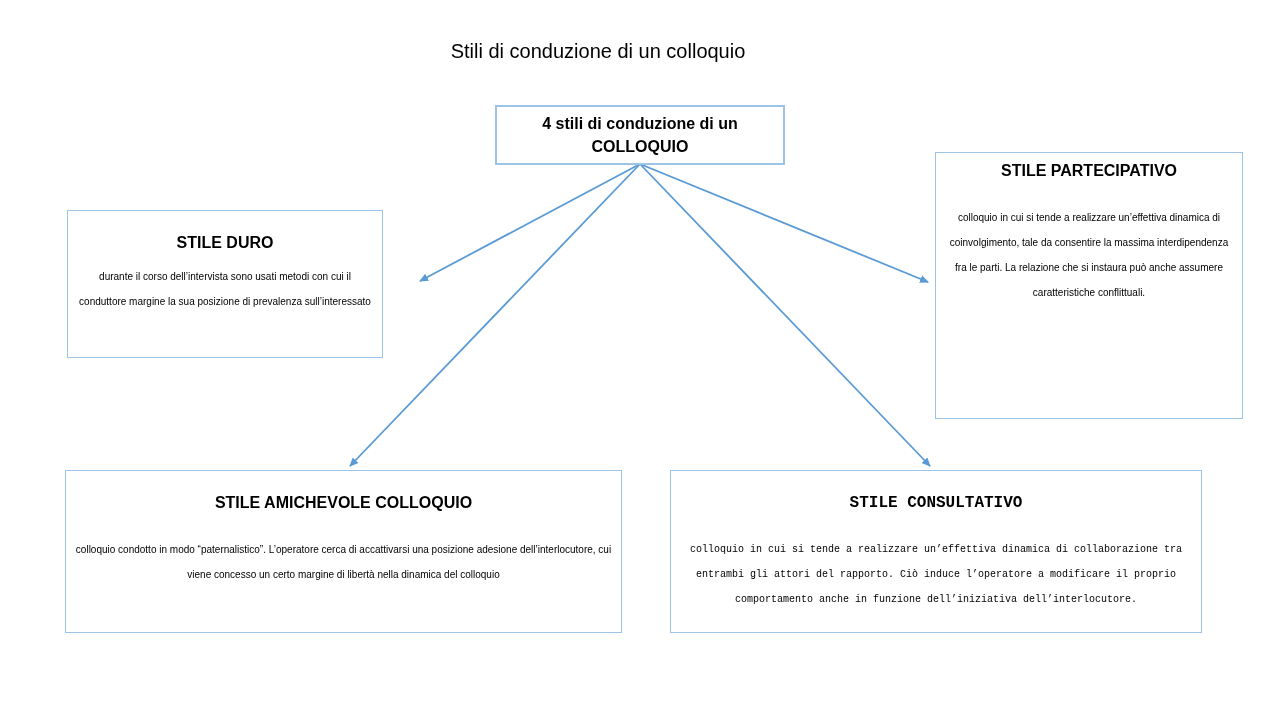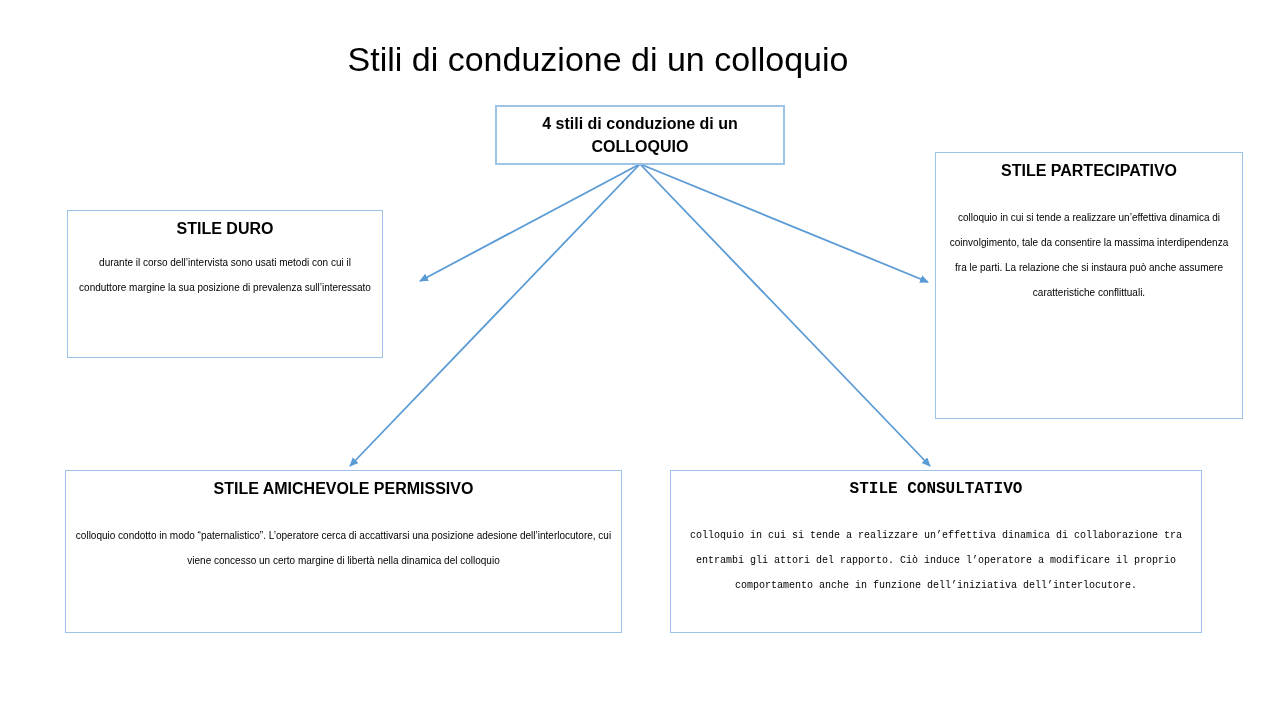--- a/index.html
+++ b/index.html
@@ -10,42 +10,42 @@
     font-family: "Liberation Sans", sans-serif;
     color: #000000;
     overflow: hidden;
   }
   .slide { position: absolute; inset: 0; width: 1280px; height: 720px; }
 
   .slide-title {
     position: absolute;
     top: 40px; left: 0; width: 1196px;
     text-align: center;
-    font-size: 34px;
+    font-size: 20px;
     font-weight: 400;
     letter-spacing: 0px;
   }
 
   .node {
     position: absolute;
     background: #ffffff;
     border: 1.5px solid #9dc3e6;
     text-align: center;
   }
 
   .node-root {
     left: 495px; top: 105px; width: 290px; height: 60px;
     border-width: 2px;
     display: flex; align-items: center; justify-content: center;
     font-size: 16px; font-weight: 700; 
     line-height: 23px;
     white-space: pre-line;
   }
 
-  .style-box { padding: 8px 8px; }
+  .style-box { padding: 22px 8px; }
   .box-heading { font-size: 16px; font-weight: 700; line-height: 20px; }
   .box-body { font-size: 10px; line-height: 25px; }
 
   #box-duro { left: 67px; top: 210px; width: 316px; height: 148px; }
   #box-duro .box-heading { margin-bottom: 11px; }
 
   #box-partecipativo { left: 935px; top: 152px; width: 308px; height: 267px; padding-top: 8px; }
   #box-partecipativo .box-heading { margin-bottom: 24px; }
 
   #box-amichevole { left: 65px; top: 470px; width: 557px; height: 163px; }
@@ -92,21 +92,21 @@
     <div class="box-heading">STILE DURO</div>
     <div class="box-body">durante il corso dell’intervista sono usati metodi con cui il conduttore margine la sua posizione di prevalenza sull’interessato</div>
   </div>
 
   <div class="node style-box" id="box-partecipativo">
     <div class="box-heading">STILE PARTECIPATIVO</div>
     <div class="box-body">colloquio in cui si tende a realizzare un’effettiva dinamica di coinvolgimento, tale da consentire la massima interdipendenza fra le parti. La relazione che si instaura può anche assumere caratteristiche conflittuali.</div>
   </div>
 
   <div class="node style-box" id="box-amichevole">
-    <div class="box-heading">STILE AMICHEVOLE PERMISSIVO</div>
+    <div class="box-heading">STILE AMICHEVOLE COLLOQUIO</div>
     <div class="box-body">colloquio condotto in modo “paternalistico”. L’operatore cerca di accattivarsi una posizione adesione dell’interlocutore, cui viene concesso un certo margine di libertà nella dinamica del colloquio</div>
   </div>
 
   <div class="node style-box" id="box-consultativo">
     <div class="box-heading">STILE CONSULTATIVO</div>
     <div class="box-body">colloquio in cui si tende a realizzare un’effettiva dinamica di collaborazione tra entrambi gli attori del rapporto. Ciò induce l’operatore a modificare il proprio comportamento anche in funzione dell’iniziativa dell’interlocutore.</div>
   </div>
 
 </div>
 

